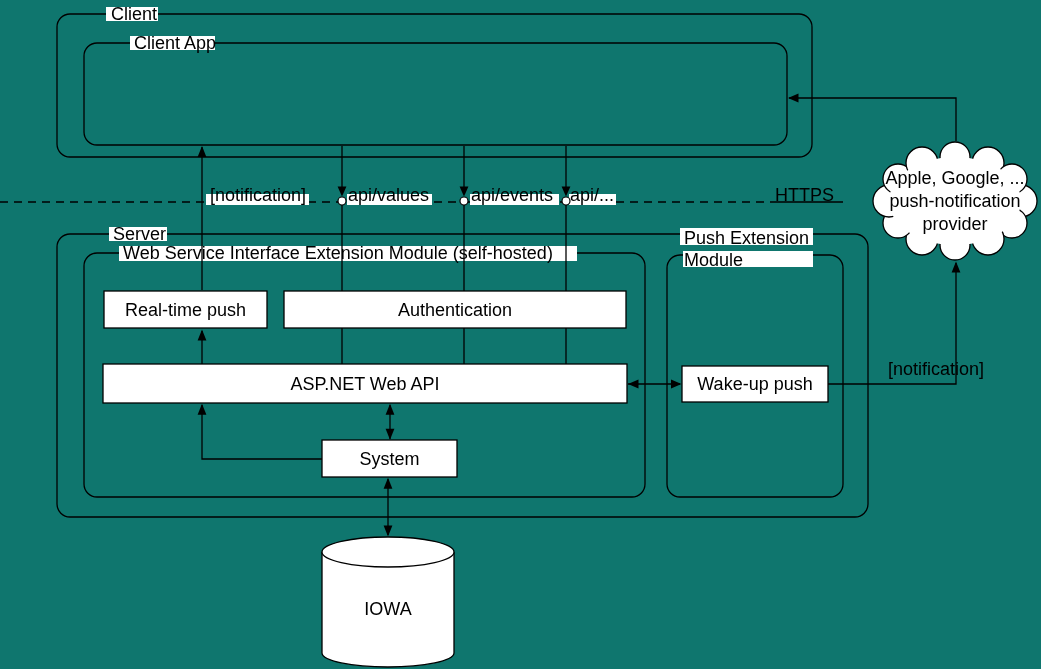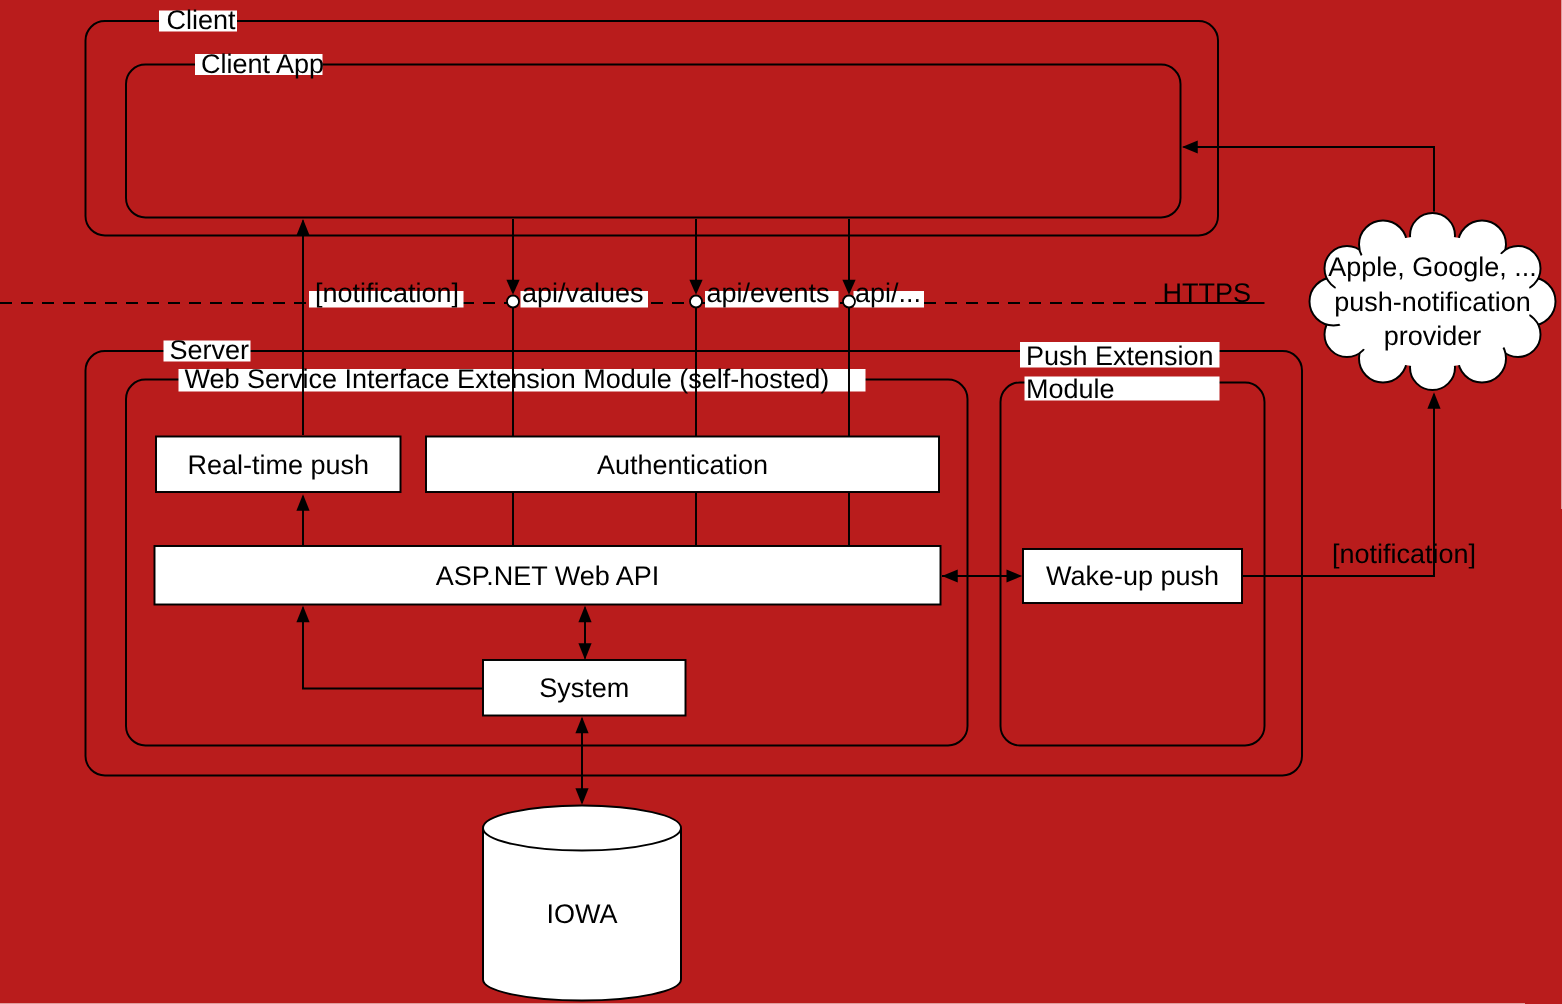--- a/index.html
+++ b/index.html
@@ -1,16 +1,16 @@
 <!DOCTYPE html>
 <html><head>
 <meta charset="utf-8">
 <style>
   html,body{margin:0;padding:0;background:#ffffff;}
-  .stage{position:relative;width:1041px;height:669px;background:#b91c1c;overflow:hidden;}
+  .stage{position:relative;width:1041px;height:669px;background:#0f766e;overflow:hidden;}
   svg{display:block;}
   text{font-family:"Liberation Sans", sans-serif;font-size:18px;fill:#000;}
   .container-rect{fill:none;stroke:#000;stroke-width:1.3;}
   .component-rect{fill:#fff;stroke:#000;stroke-width:1.3;}
   .patch{fill:#fff;stroke:none;}
   .wire{stroke:#000;stroke-width:1.3;fill:none;}
   .head{fill:#000;stroke:none;}
   .lollipop{fill:#fff;stroke:#000;stroke-width:1.2;}
   .cloud-bump{fill:#fff;stroke:#000;stroke-width:1.3;}
   .mid{text-anchor:middle;}

